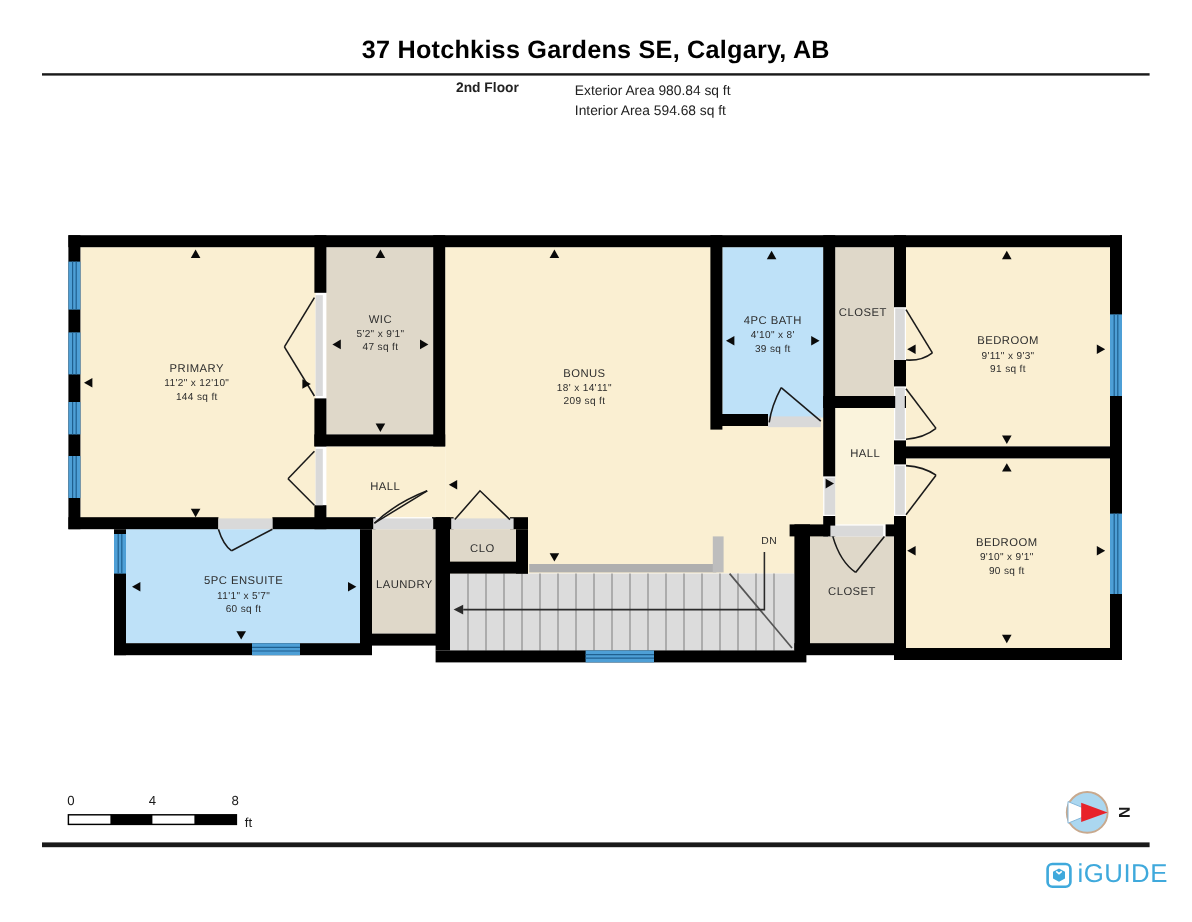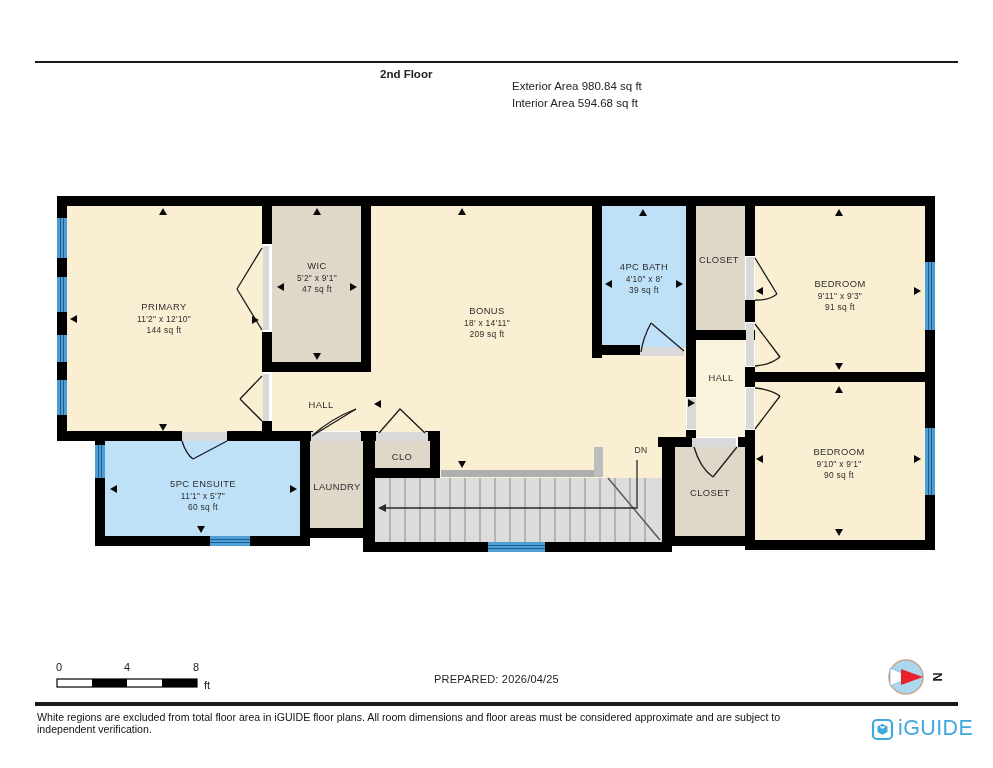--- a/index.html
+++ b/index.html
@@ -3,41 +3,42 @@
 <meta charset="utf-8">
 <style>
   html,body{margin:0;padding:0;background:#fff;}
   .page{position:relative;width:993px;height:768px;background:#ffffff;overflow:hidden;
         font-family:"Liberation Sans",sans-serif;color:#111;}
   .title{position:absolute;top:30px;left:0;width:993px;text-align:center;
          font-size:21px;font-weight:bold;letter-spacing:0.2px;color:#000;}
   .title-rule{position:absolute;top:61px;left:35px;width:923px;height:2px;background:#1a1a1a;}
   .subheader{position:absolute;top:68px;left:0;width:993px;font-size:11.5px;}
   .floor-label{position:absolute;left:380px;top:0;width:117px;text-align:left;font-weight:bold;color:#222;}
-  .areas{position:absolute;left:512px;top:0;line-height:17px;color:#222;margin-top:10px;}
+  .areas{position:absolute;left:479px;top:0;line-height:17px;color:#222;}
   .plan-svg{position:absolute;left:0;top:0;}
   .room-name{font-size:9.4px;fill:#2d2d2d;letter-spacing:0.4px;}
   .room-dims{font-size:8.4px;fill:#2d2d2d;letter-spacing:0.3px;}
   .small-label{font-size:9.4px;fill:#2d2d2d;letter-spacing:0.4px;}
   .dn-label{font-size:8.6px;fill:#2d2d2d;letter-spacing:0.4px;}
   .scale-num{font-size:11px;fill:#1a1a1a;}
   .prepared{position:absolute;top:673px;left:0;width:993px;text-align:center;
             font-size:11px;color:#222;letter-spacing:0.2px;}
   .footer-bar{position:absolute;top:702px;left:35px;width:923px;height:4px;background:#1a1a1a;}
   .disclaimer{position:absolute;top:711px;left:37px;width:760px;font-size:10.6px;color:#111;}
   .brand{position:absolute;top:716px;left:871px;display:flex;align-items:center;gap:3px;text-align:center;}
   .brand-text{color:#3FA9DC;font-size:21.5px;letter-spacing:0.4px;font-weight:400;}
   .compass-n{font-size:13px;font-weight:bold;fill:#1a1a1a;}
   text{font-family:"Liberation Sans",sans-serif;}
 </style>
 </head>
 <body>
 
 <div class="page">
 
+  <div class="title">37 Hotchkiss Gardens SE, Calgary, AB</div>
   <div class="title-rule"></div>
 
   <div class="subheader">
     <div class="floor-label">2nd Floor</div>
     <div class="areas">
       <div>Exterior Area 980.84 sq ft</div>
       <div>Interior Area 594.68 sq ft</div>
     </div>
   </div>
 
@@ -314,24 +315,22 @@
     </g>
 
     <g>
       <circle cx="906" cy="677" r="17" fill="#ABD7F0" stroke="#C8A98E" stroke-width="1.6"></circle>
       <polygon points="890,668 912,677 890,686" fill="#ffffff" stroke="#7FB4D8" stroke-width="0.8"></polygon>
       <polygon points="901,669 923,677 901,685" fill="#E8222A"></polygon>
       <text class="compass-n" x="936" y="677" text-anchor="middle" dominant-baseline="middle" transform="rotate(90 936 677)">N</text>
     </g>
   </svg>
 
-  <div class="prepared">PREPARED: 2026/04/25</div>
 
   <div class="footer-bar"></div>
-  <div class="disclaimer">White regions are excluded from total floor area in iGUIDE floor plans. All room dimensions and floor areas must be considered approximate and are subject to independent verification.</div>
 
   <div class="brand">
     <svg width="24" height="24" viewBox="0 0 24 24">
       <rect x="2" y="3" width="19" height="19" rx="4" fill="none" stroke="#3FA9DC" stroke-width="2.2"></rect>
       <path d="M6.5 9.5 L11.5 6.8 L16.5 9.5 L16.5 15 L11.5 17.8 L6.5 15 Z" fill="#3FA9DC"></path>
       <path d="M9.2 9.2 L11.5 11 L13.8 9.2" fill="none" stroke="#ffffff" stroke-width="1.4"></path>
     </svg>
     <span class="brand-text">iGUIDE</span>
   </div>
 

